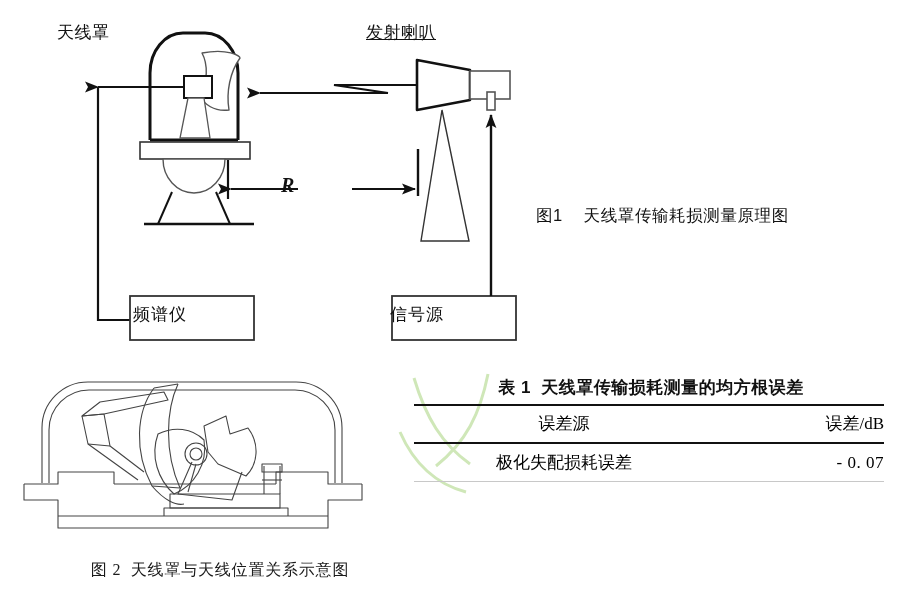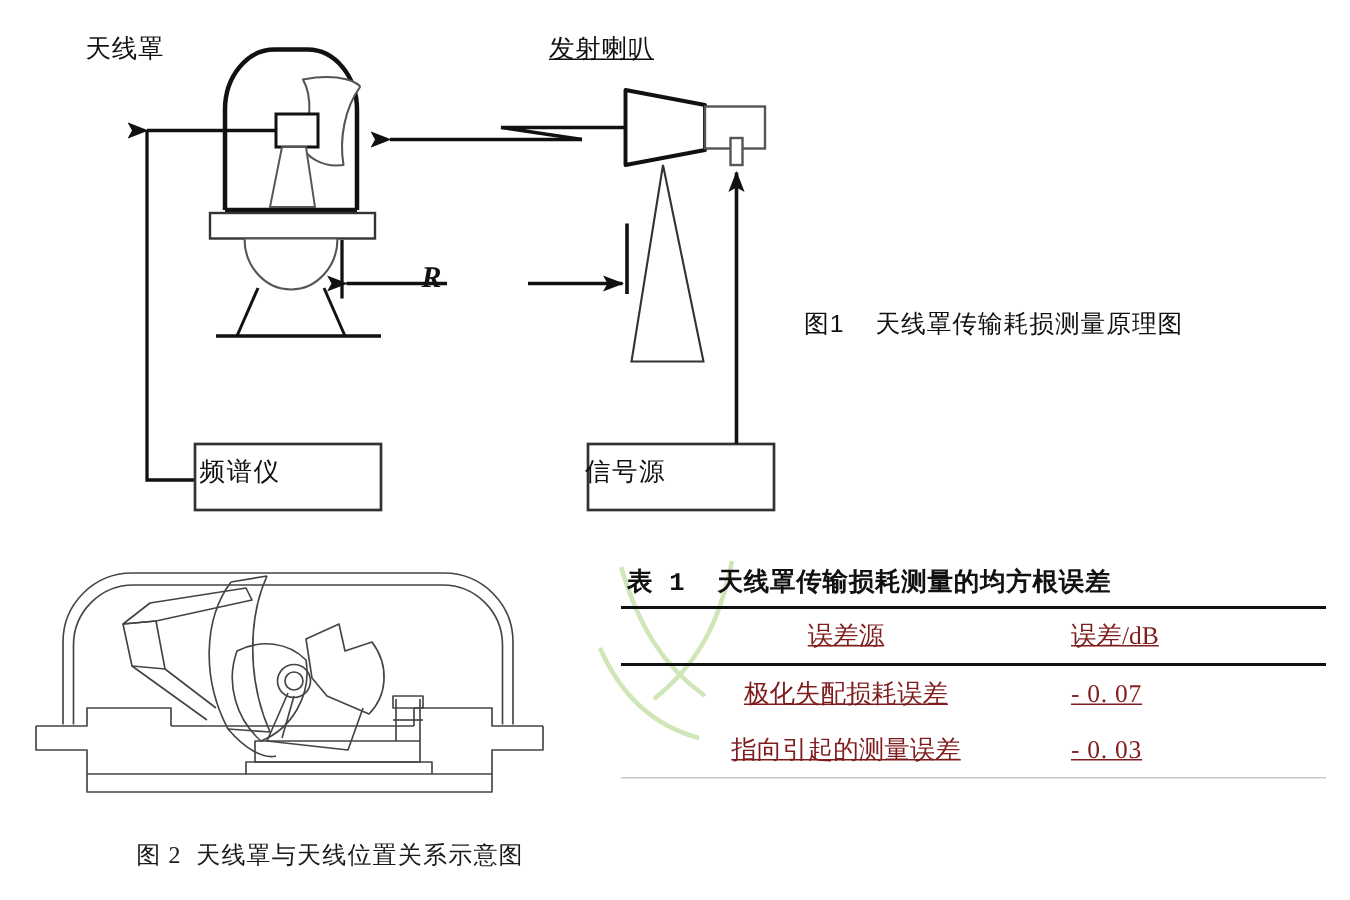--- a/index.html
+++ b/index.html
@@ -86,53 +86,53 @@
     letter-spacing: 0.8px;
   }
 
   
   #table-panel {
     position: absolute;
     left: 414px; top: 376px;
     width: 470px;
   }
   #table-title {
-    font-family: Liberation Mono, monospace;
+    font-family: Liberation Sans, sans-serif;
     font-weight: bold;
     font-size: 17px;
     color: #111;
     padding-left: 4px;
     padding-bottom: 5px;
     white-space: pre;
     letter-spacing: 0.5px;
+    text-align: center;
   }
   table.err-table {
     border-collapse: collapse;
     width: 470px;
     font-family: "Liberation Serif", "DejaVu Serif", serif;
-    color: #7f1d1d;
-    text-decoration: underline;
+    color: #000000;
   }
   table.err-table thead th {
     font-weight: normal;
     font-size: 17px;
     padding: 6px 0 7px 0;
     border-top: 2.5px solid #111;
     border-bottom: 2px solid #111;
   }
   table.err-table tbody td {
     font-size: 17px;
     padding: 7px 0 7px 0;
     border: none;
   }
   table.err-table tbody tr:last-child td {
     border-bottom: 1.5px solid #c8c8c8;
   }
   .col-source { width: 300px; text-align: center; }
-  .col-value  { width: 170px; text-align: left; margin-top: 20px; }
+  .col-value  { width: 170px; text-align: right; margin-top: 20px; }
   td.col-value { letter-spacing: 0.5px; }
 
   
   #watermark {
     position: absolute;
     left: 396px; top: 368px;
     width: 130px; height: 150px;
     pointer-events: none;
   }
 </style>
@@ -268,19 +268,15 @@
       <tr>
         <th class="col-source">误差源</th>
         <th class="col-value">误差/dB</th>
       </tr>
     </thead>
     <tbody>
       <tr>
         <td class="col-source">极化失配损耗误差</td>
         <td class="col-value">- 0. 07</td>
       </tr>
-      <tr>
-        <td class="col-source">指向引起的测量误差</td>
-        <td class="col-value">- 0. 03</td>
-      </tr>
     </tbody>
   </table>
 </div>
 
 </body></html>

